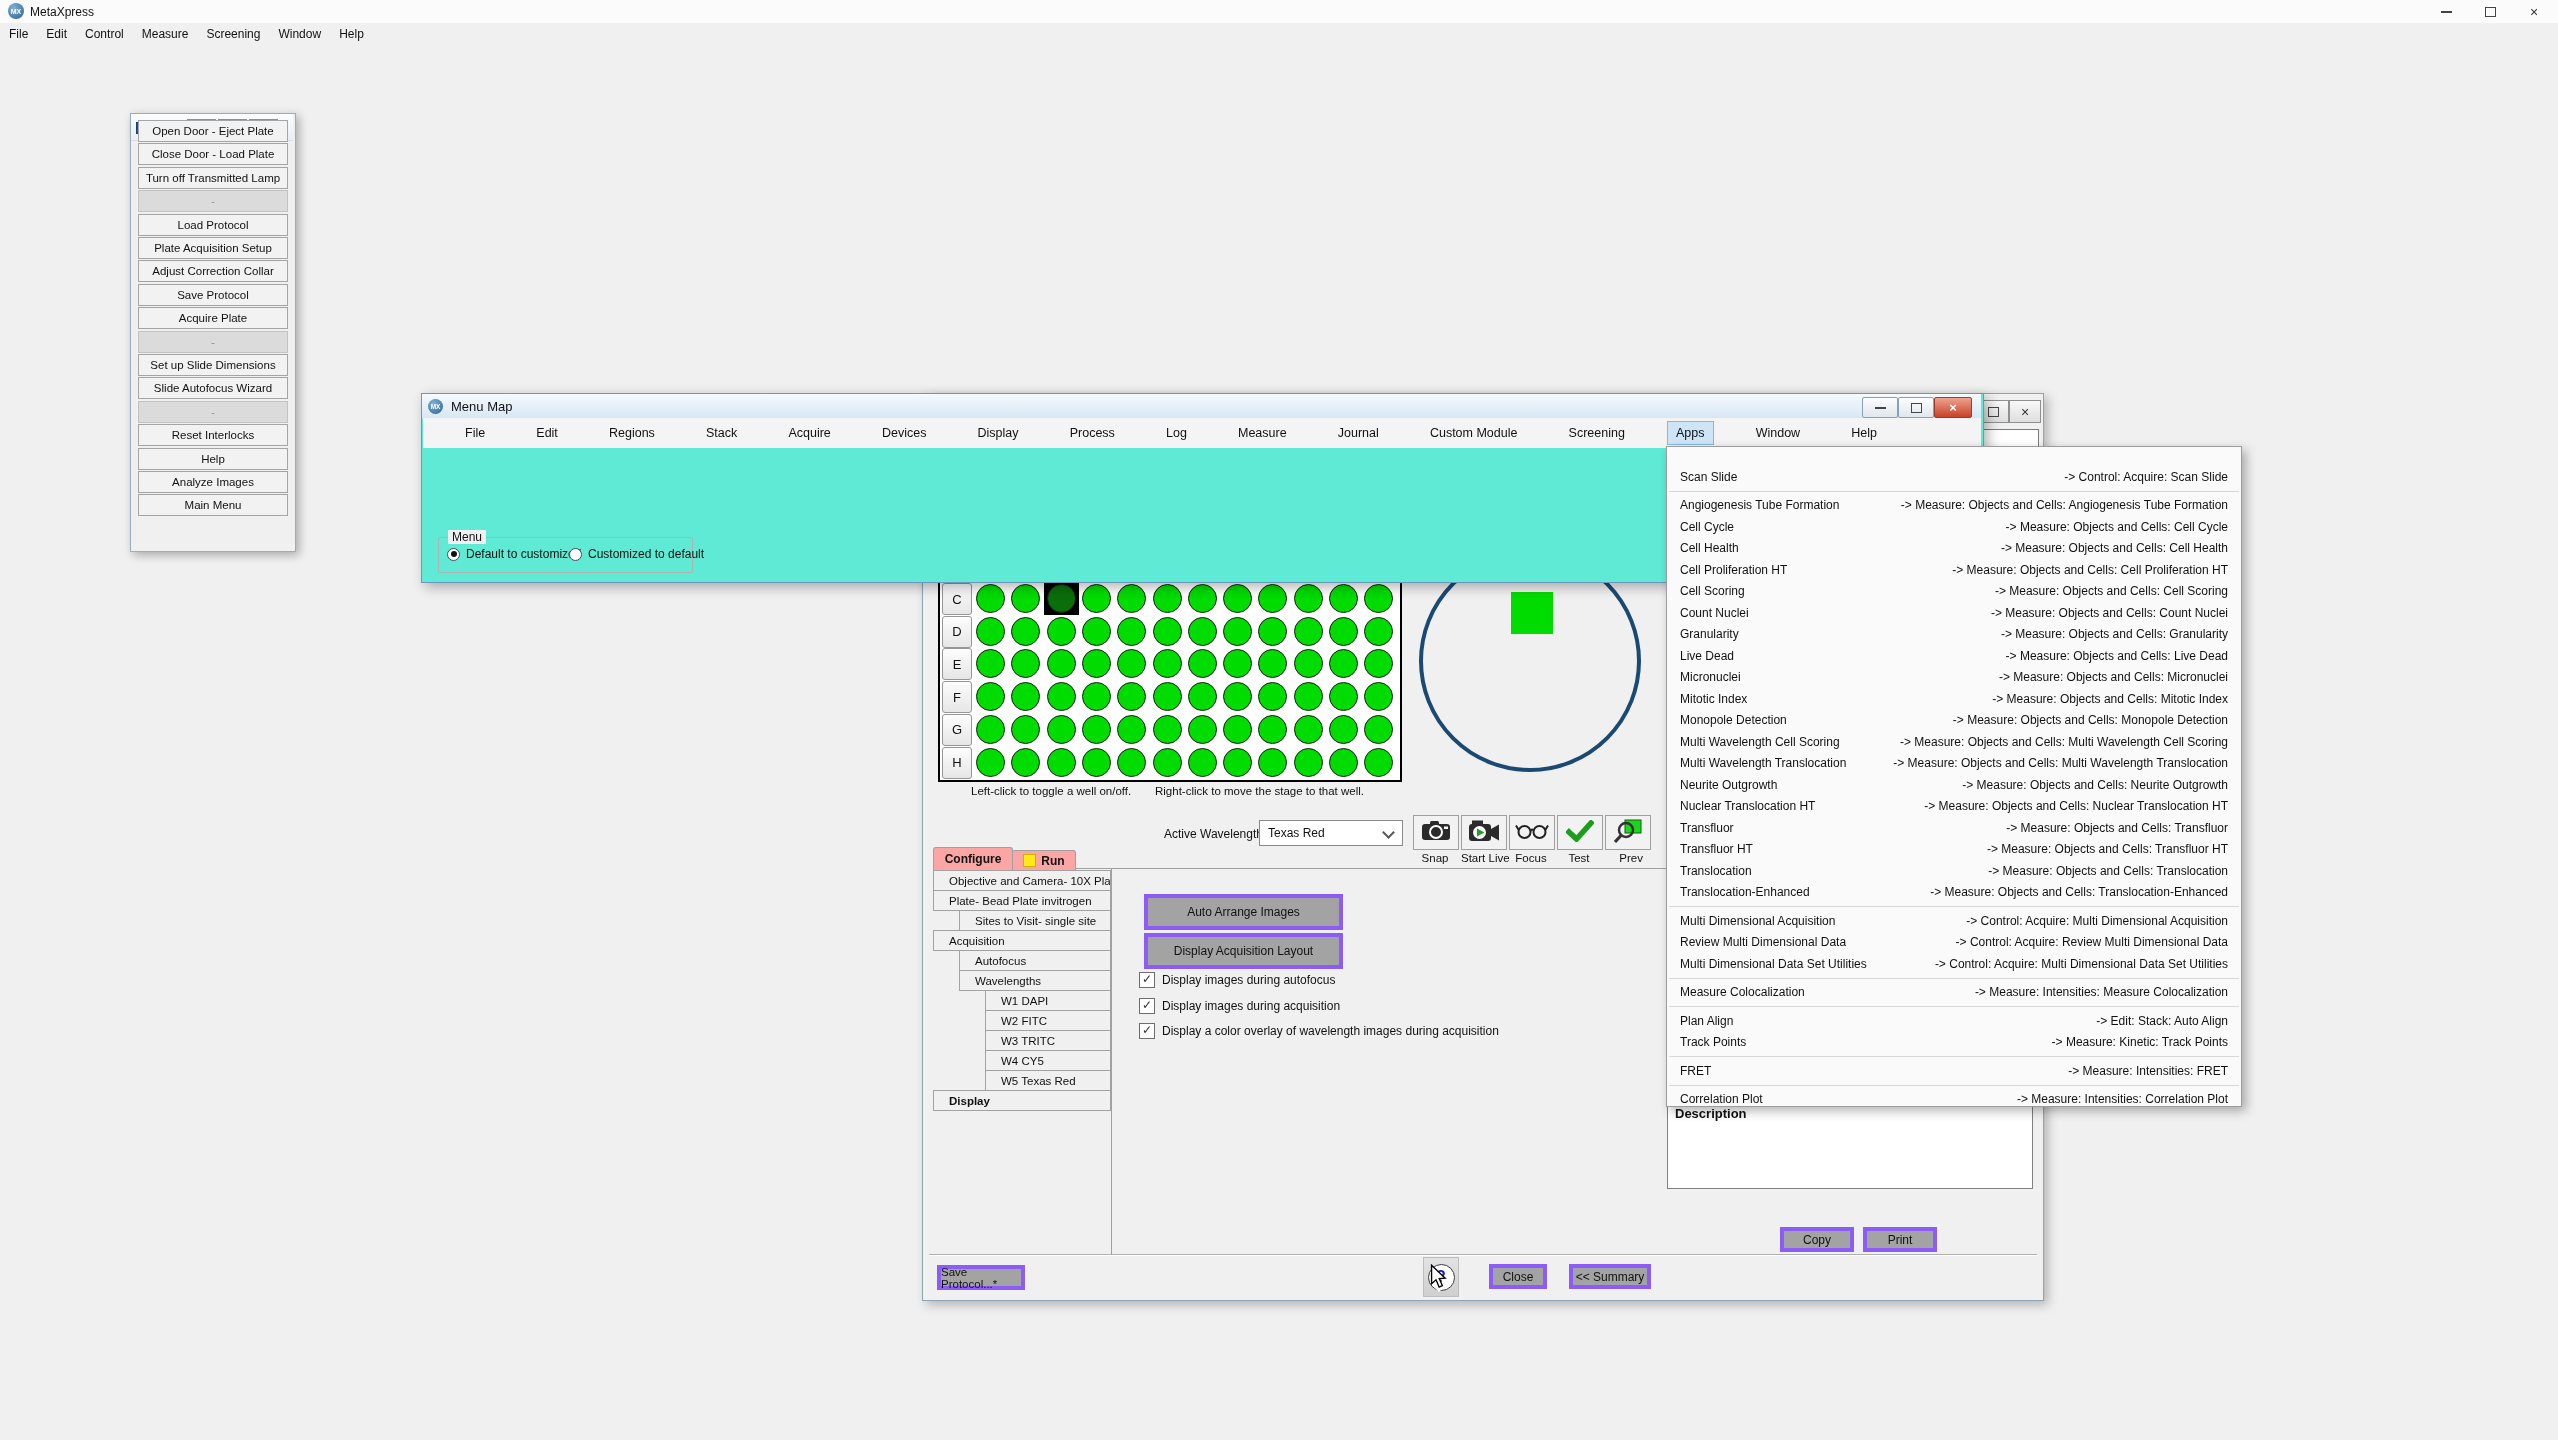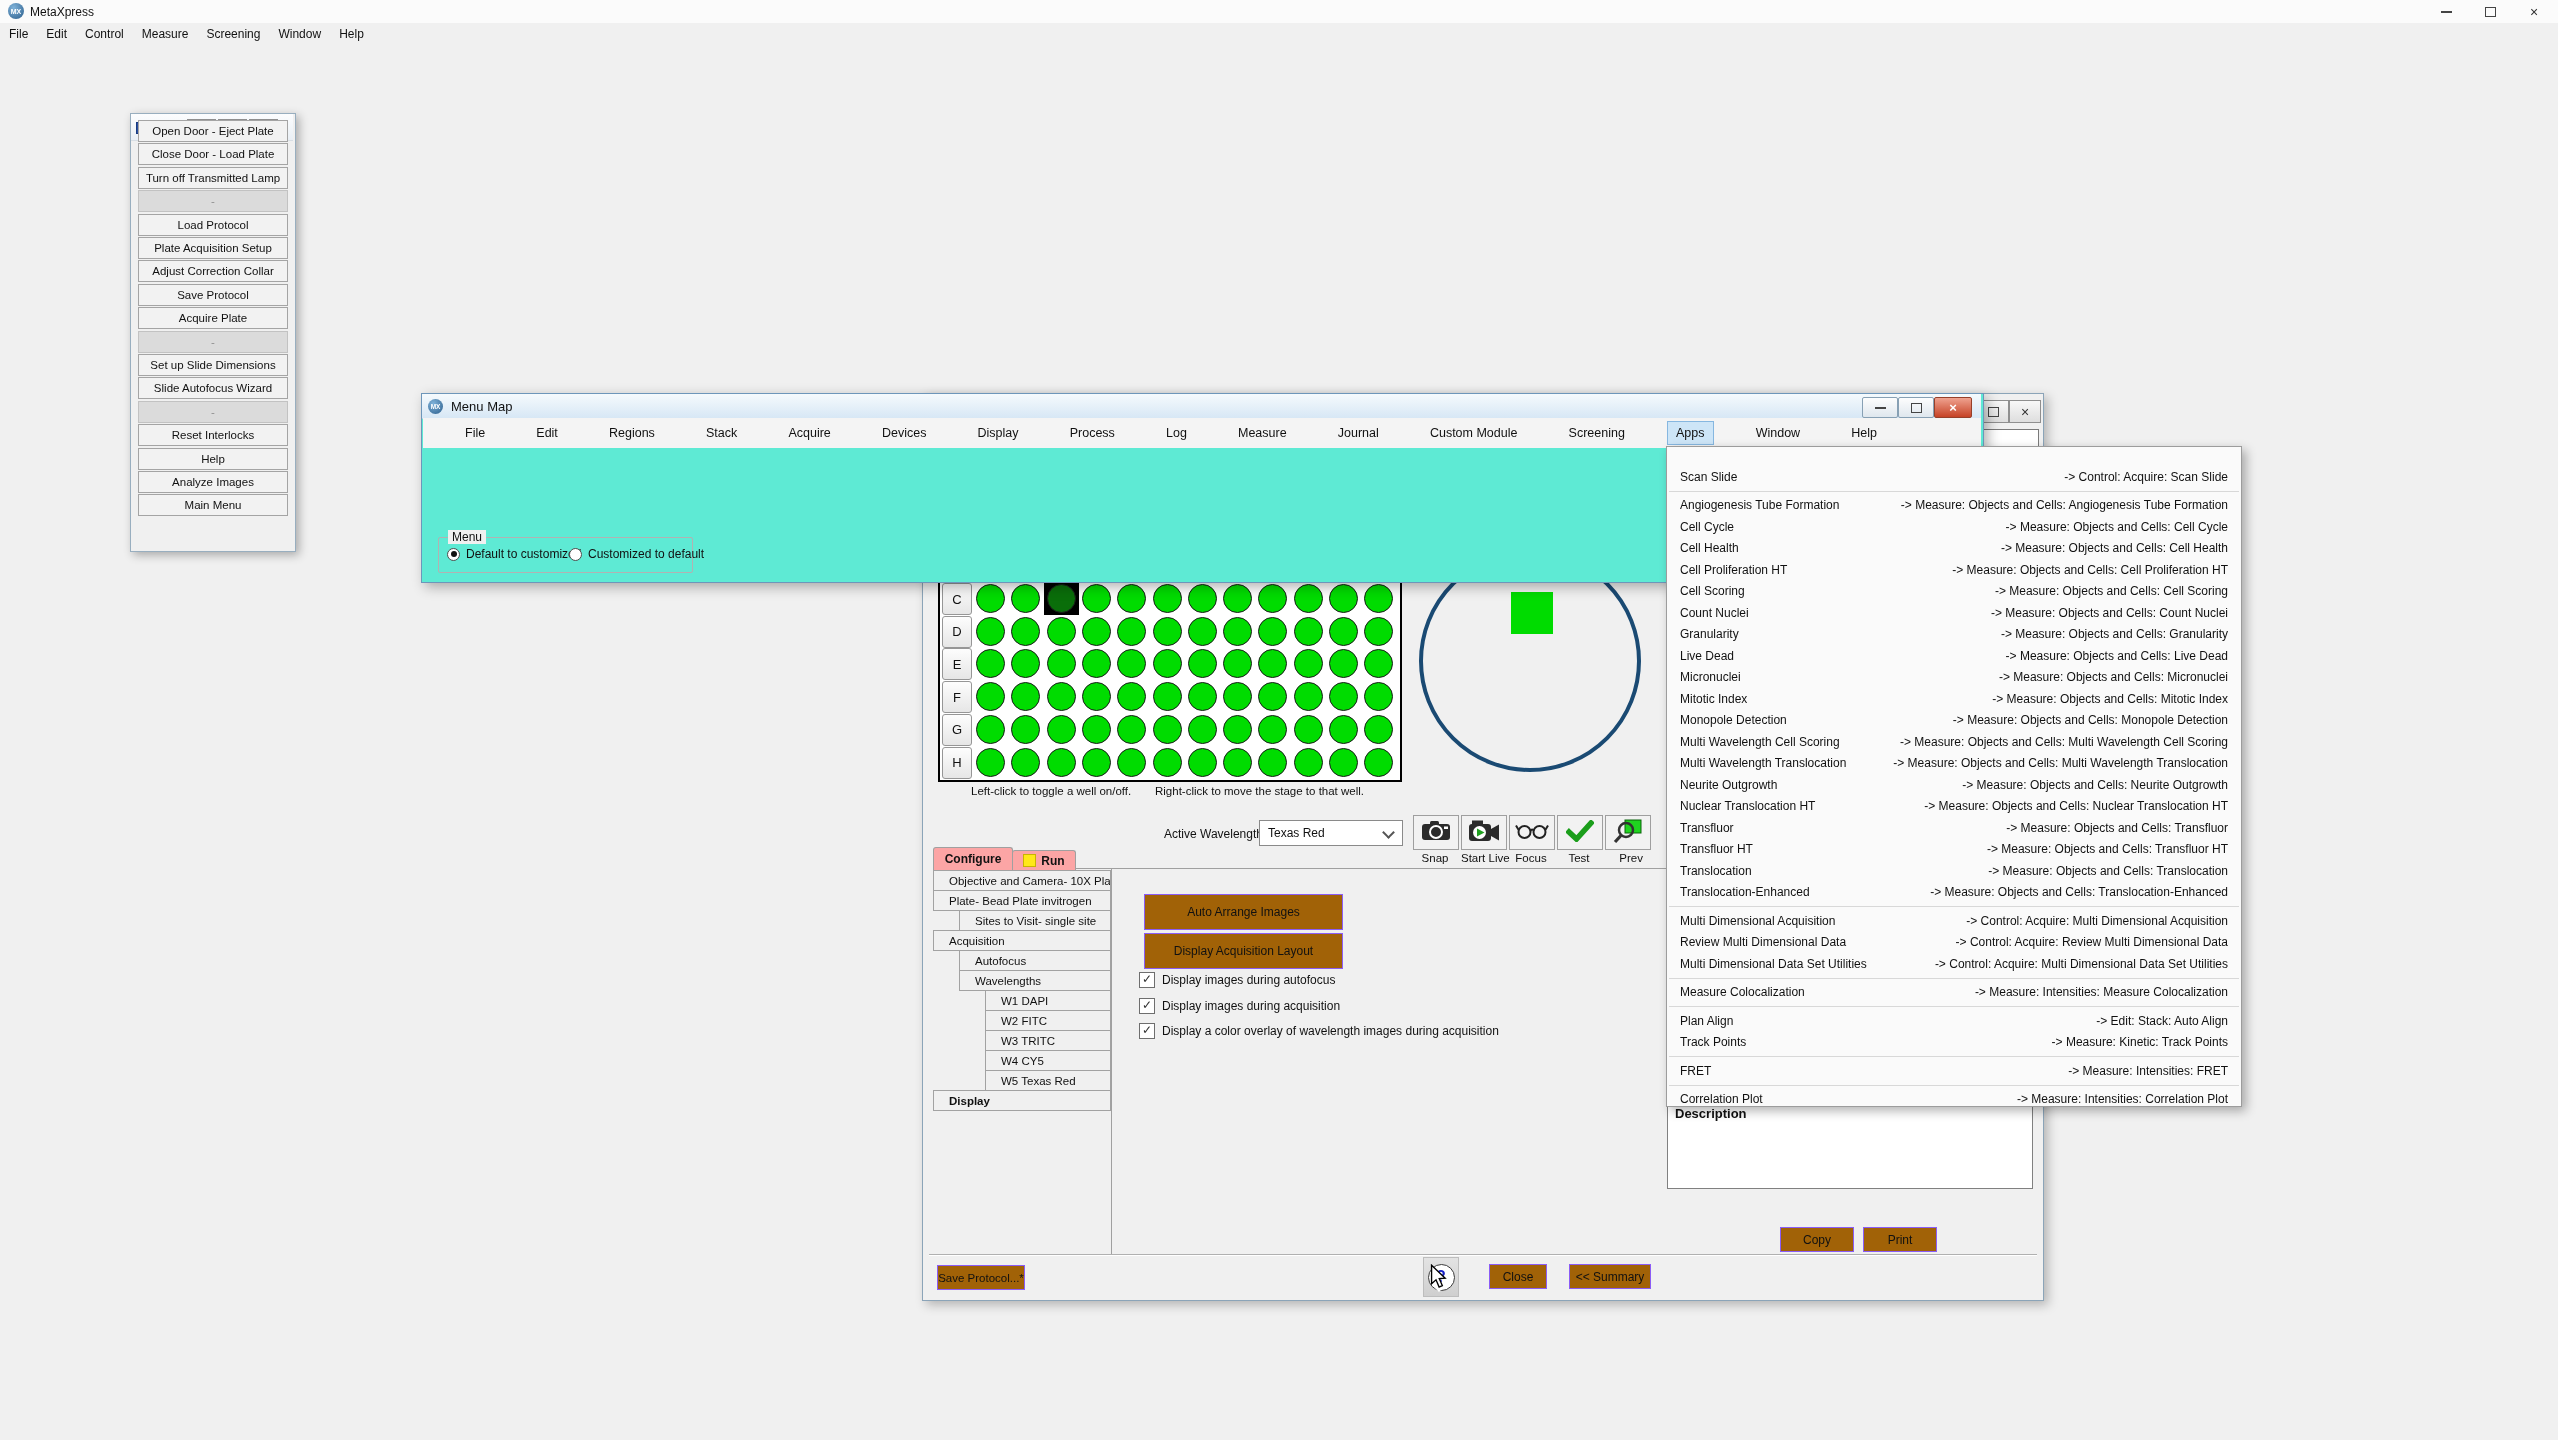--- a/index.html
+++ b/index.html
@@ -69,21 +69,21 @@
   .tab{position:absolute;border:1px solid #a0a0a0;border-bottom:none;border-radius:3px 3px 0 0;
     background:#fca5a5;font-size:12px;font-weight:bold;display:flex;align-items:center;justify-content:center;gap:5px;z-index:2;}
   #tab-configure{left:10px;top:453px;width:78px;height:22px;}
   #tab-run{left:89px;top:456px;width:62px;height:19px;}
   .yellow-sq{width:11px;height:11px;border:1px solid #c9b400;}
   #config-tree{left:10px;top:477px;width:178px;}
   .tree-item{box-sizing:border-box;height:21px;margin-top:-1px;background:#f0f0f0;border:1px solid #a2a2a2;
     font-size:11.5px;display:flex;align-items:center;padding-left:15px;white-space:nowrap;overflow:hidden;}
   .tree-item.lv1{margin-left:26px;} .tree-item.lv2{margin-left:52px;} .tree-item.bold{font-weight:bold;}
   #v-divider{left:188px;top:475px;width:1px;height:385px;background:#a0a0a0;}
-  .btn{background:#a16207;border:1px solid #8b5cf6;display:flex;align-items:center;justify-content:center;font-size:12px;box-sizing:border-box;}
+  .btn{background:#a3a3a3;border:4px solid #8b5cf6;display:flex;align-items:center;justify-content:center;font-size:12px;box-sizing:border-box;}
   #btn-auto-arrange{left:221px;top:500px;width:199px;height:36px;}
   #btn-display-layout{left:221px;top:539px;width:199px;height:36px;}
   #checkboxes{left:216px;top:578px;width:500px;}
   .cb-row{position:absolute;left:0;display:flex;align-items:center;gap:7px;font-size:12px;white-space:nowrap;}
   .cb-box{width:14px;height:14px;background:#fff;border:1px solid #6e6e6e;font-size:12px;line-height:13px;text-align:center;color:#333;}
   #desc-box{left:744px;top:707px;width:366px;height:88px;background:#fff;border:1px solid #808080;
     font-weight:bold;font-size:13px;padding:4px 0 0 7px;box-sizing:border-box;}
   #btn-copy{left:857px;top:833px;width:74px;height:25px;}
   #btn-print{left:940px;top:833px;width:74px;height:25px;}
   #groove{left:6px;top:860px;width:1108px;height:0;border-top:1px solid #b0b0b0;border-bottom:1px solid #fff;}

